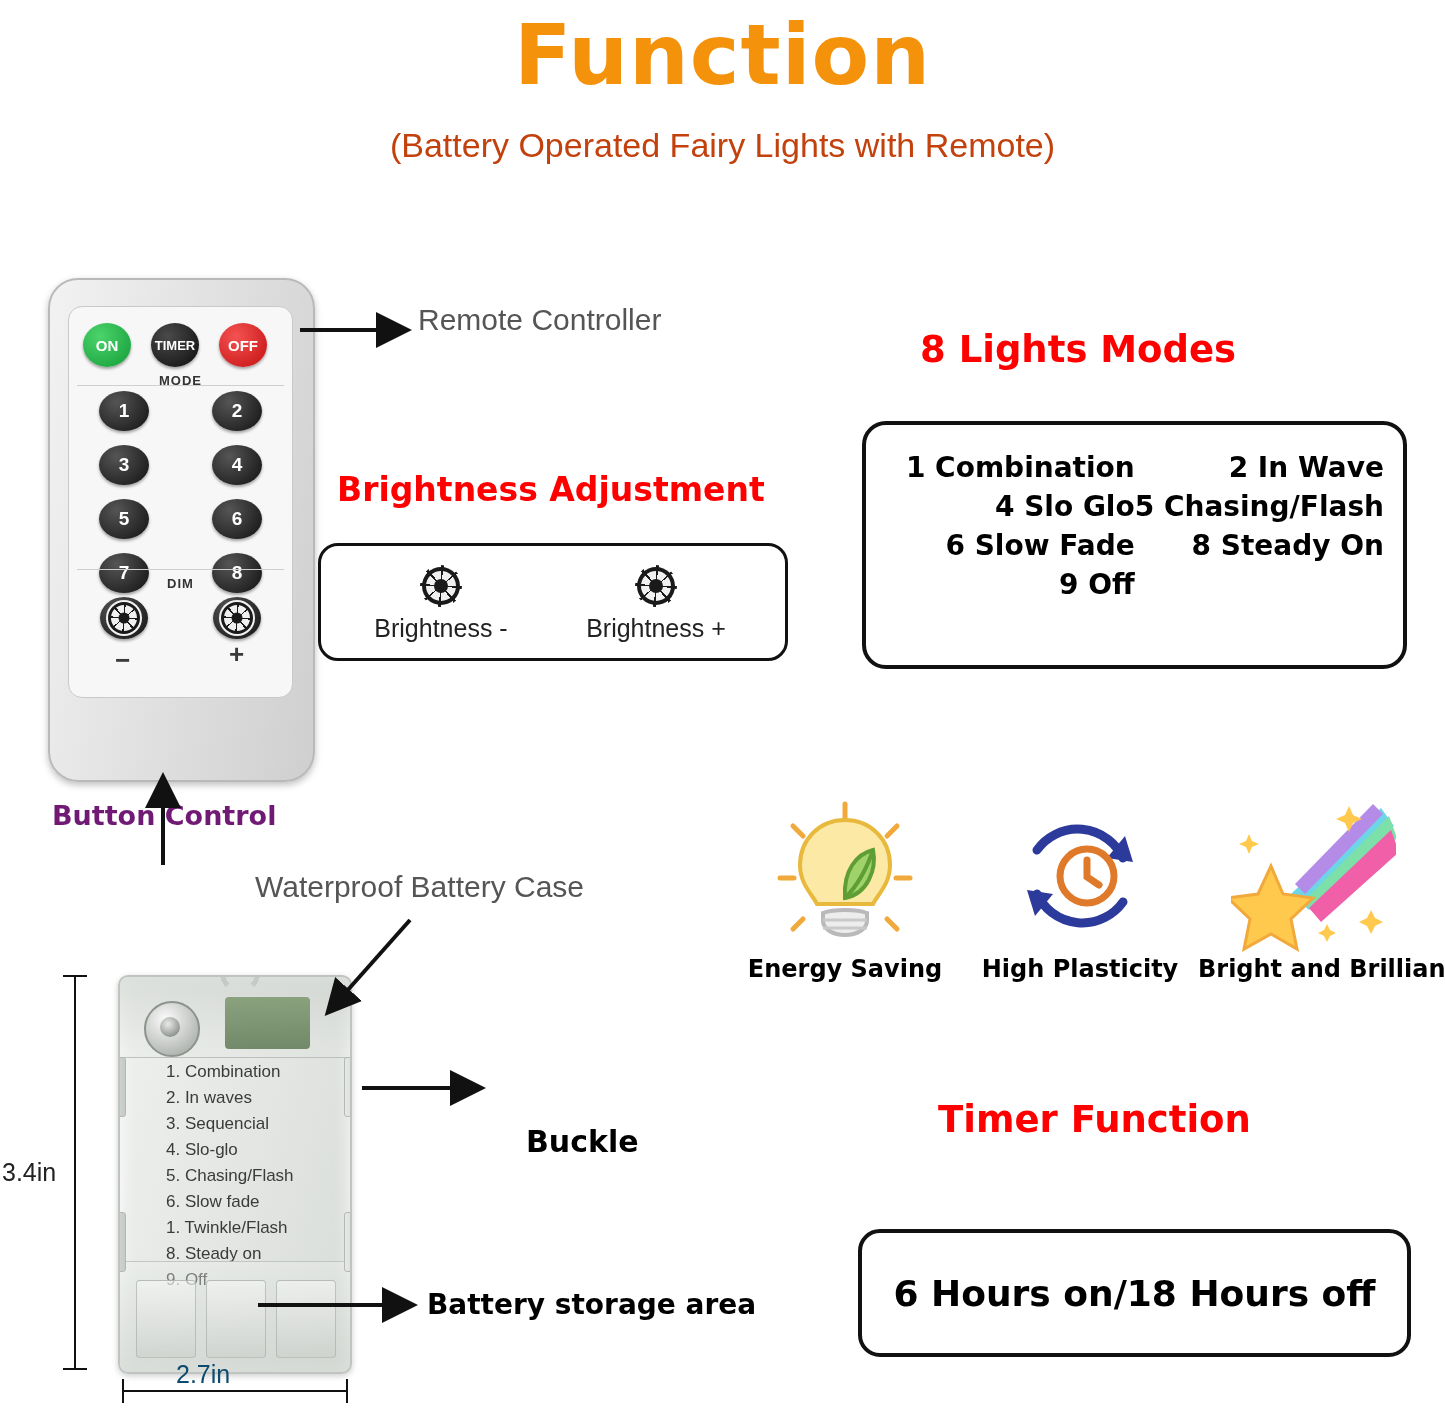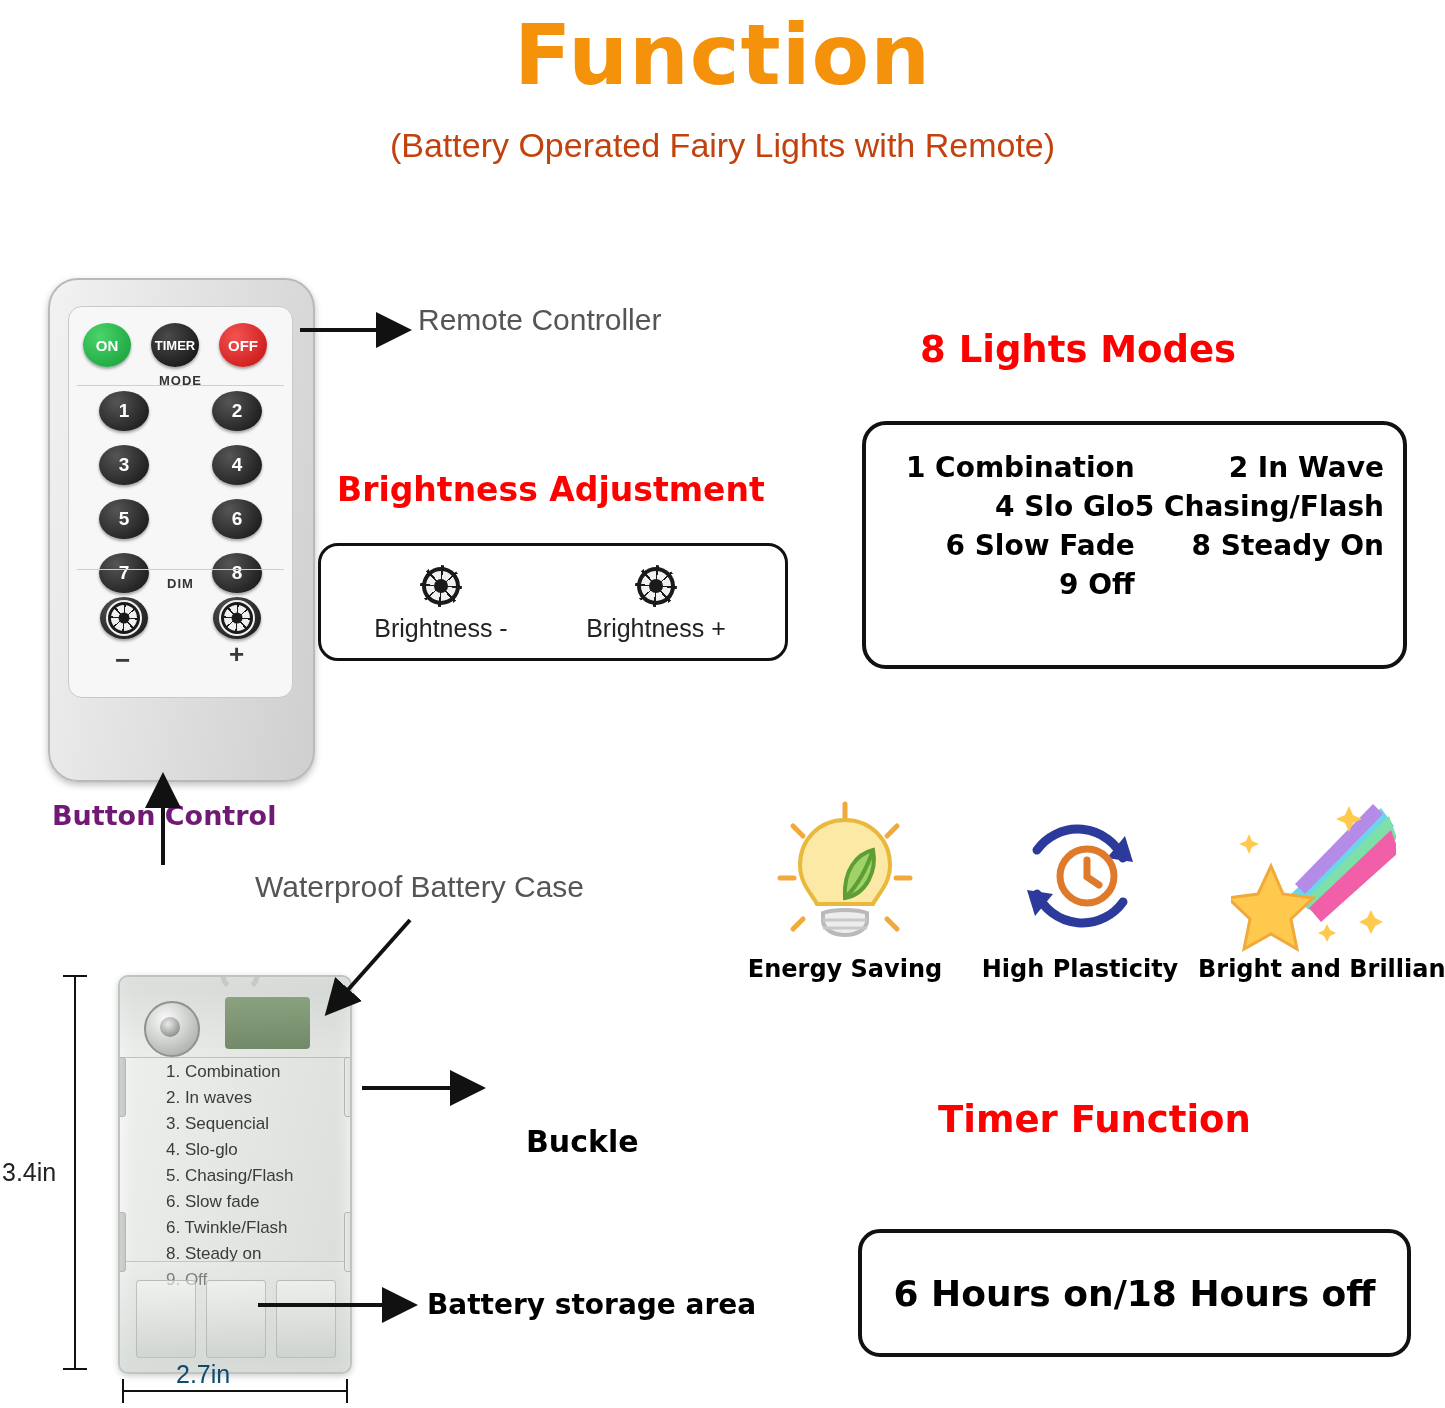--- a/index.html
+++ b/index.html
@@ -507,21 +507,21 @@
   <div id="bc-hook"></div>
   <div id="bc-knob"></div>
   <div id="bc-chip"></div>
   <div id="bc-list">
     <div>1. Combination</div>
     <div>2. In waves</div>
     <div>3. Sequencial</div>
     <div>4. Slo-glo</div>
     <div>5. Chasing/Flash</div>
     <div>6. Slow fade</div>
-    <div>6. Twinkle/Flash</div>
+    <div>1. Twinkle/Flash</div>
     <div>8. Steady on</div>
     <div>9. Off</div>
   </div>
   <div id="bc-battery-zone">
     <div class="bc-cell" id="cell-1"></div>
     <div class="bc-cell" id="cell-2"></div>
     <div class="bc-cell" id="cell-3"></div>
   </div>
   <div class="bc-tab" id="tab-l1"></div>
   <div class="bc-tab" id="tab-l2"></div>

